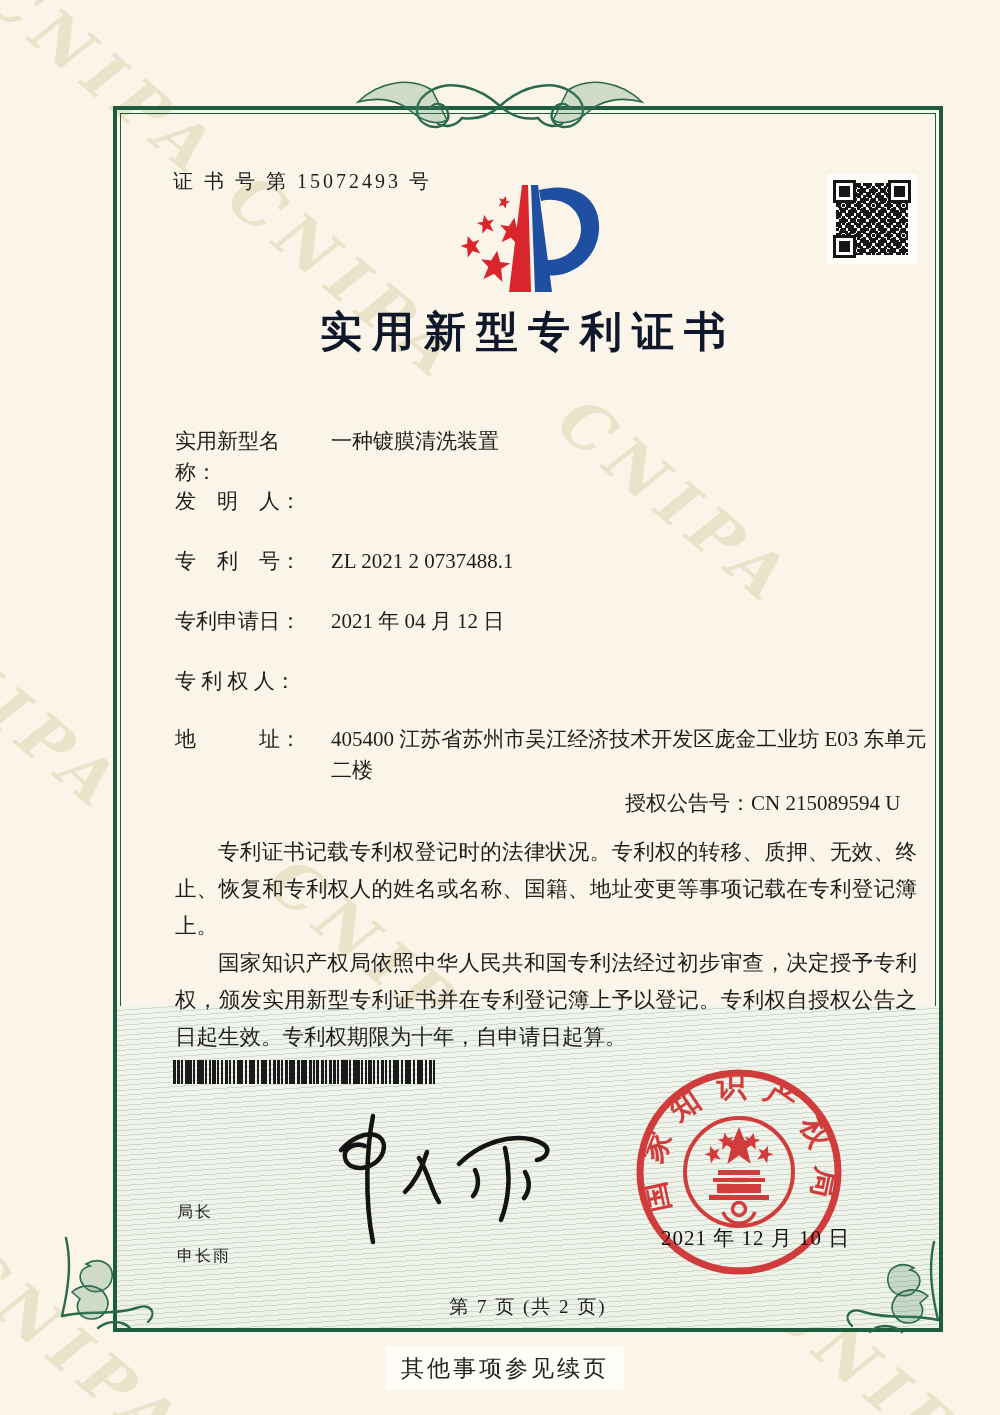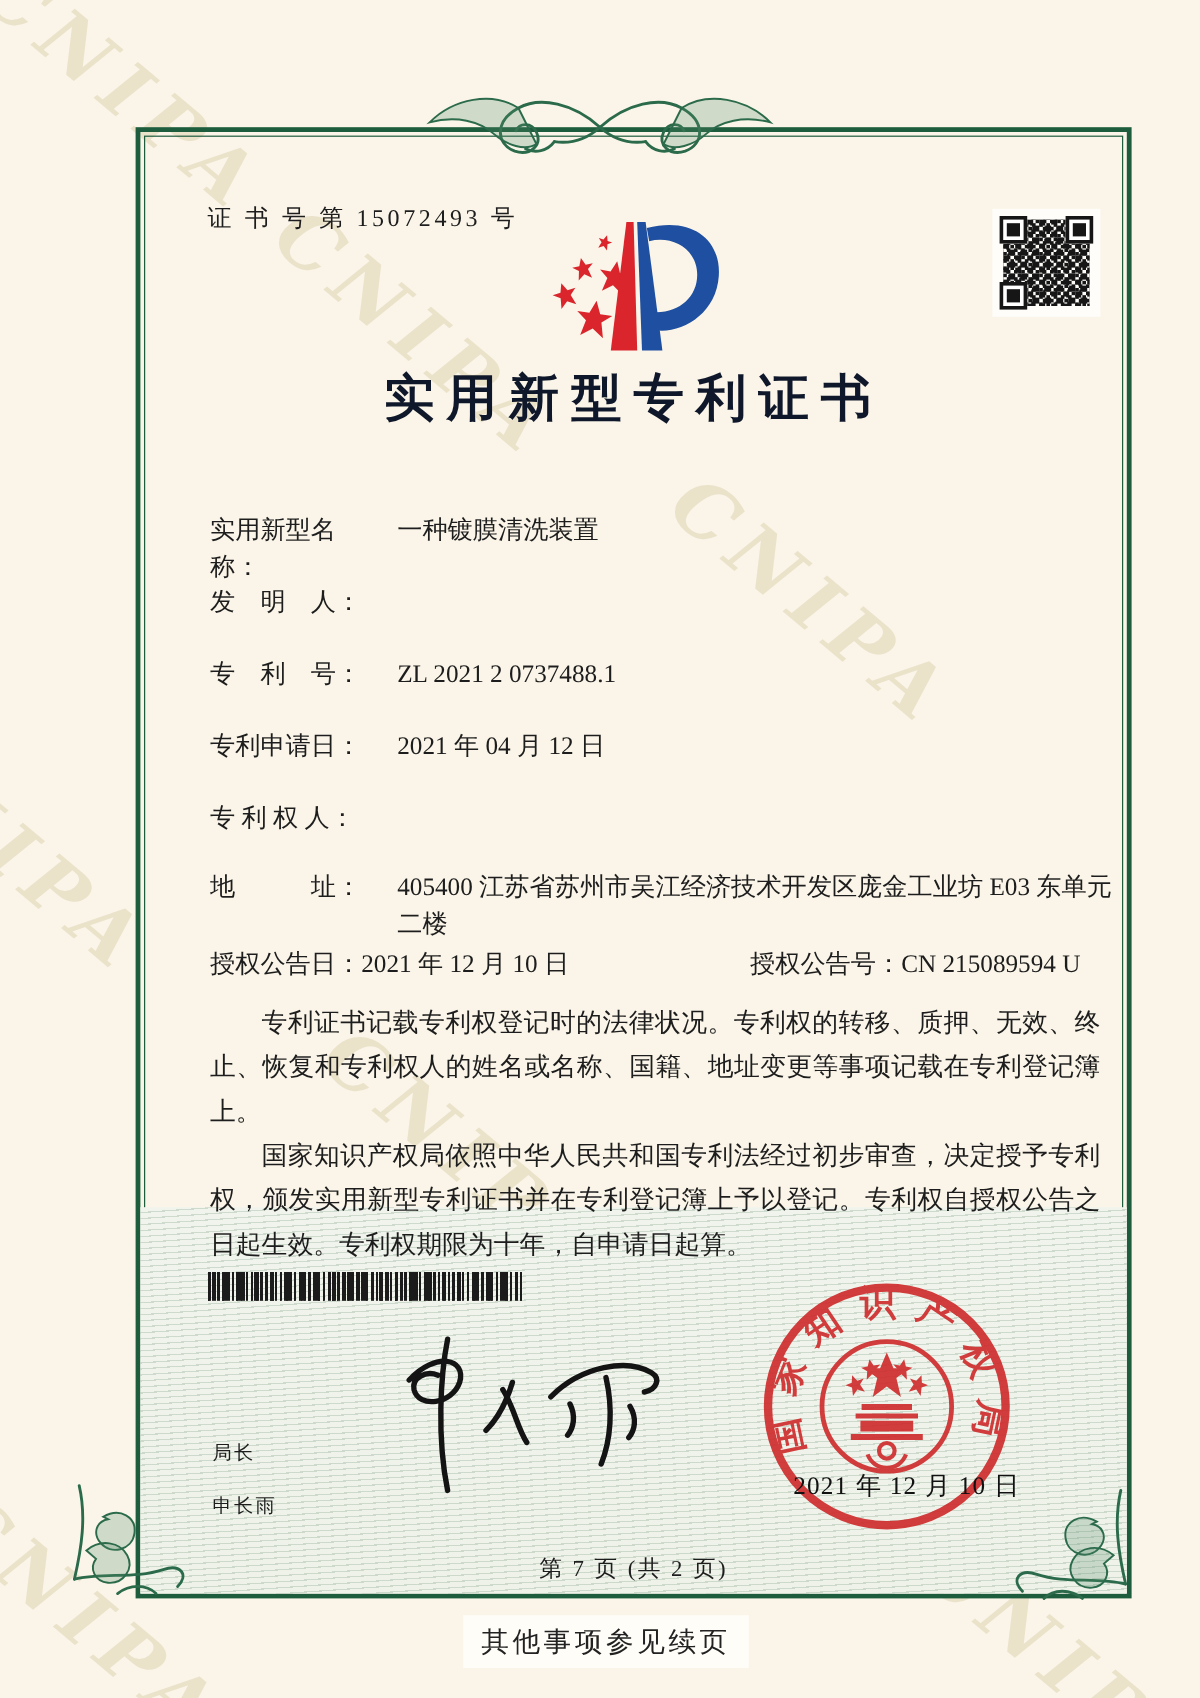--- a/index.html
+++ b/index.html
@@ -151,23 +151,20 @@
     <span class="val">2021 年 04 月 12 日</span>
   </div>
   <div class="row r5">
     <span class="lab">专 利 权 人：</span>
   </div>
   <div class="row r6">
     <span class="lab">地　　　址：</span>
     <span class="val">405400 江苏省苏州市吴江经济技术开发区庞金工业坊 E03 东单元二楼</span>
   </div>
   <div class="row r7">
-    <span class="pair">
-      <span>授权公告日：</span><span>2021 年 12 月 10 日</span>
-    </span>
     <span class="pair p2">
       <span>授权公告号：</span><span>CN 215089594 U</span>
     </span>
   </div>
 
   <div class="abs paras">
     <p>专利证书记载专利权登记时的法律状况。专利权的转移、质押、无效、终止、恢复和专利权人的姓名或名称、国籍、地址变更等事项记载在专利登记簿上。</p>
     <p>国家知识产权局依照中华人民共和国专利法经过初步审查，决定授予专利权，颁发实用新型专利证书并在专利登记簿上予以登记。专利权自授权公告之日起生效。专利权期限为十年，自申请日起算。</p>
   </div>
 

